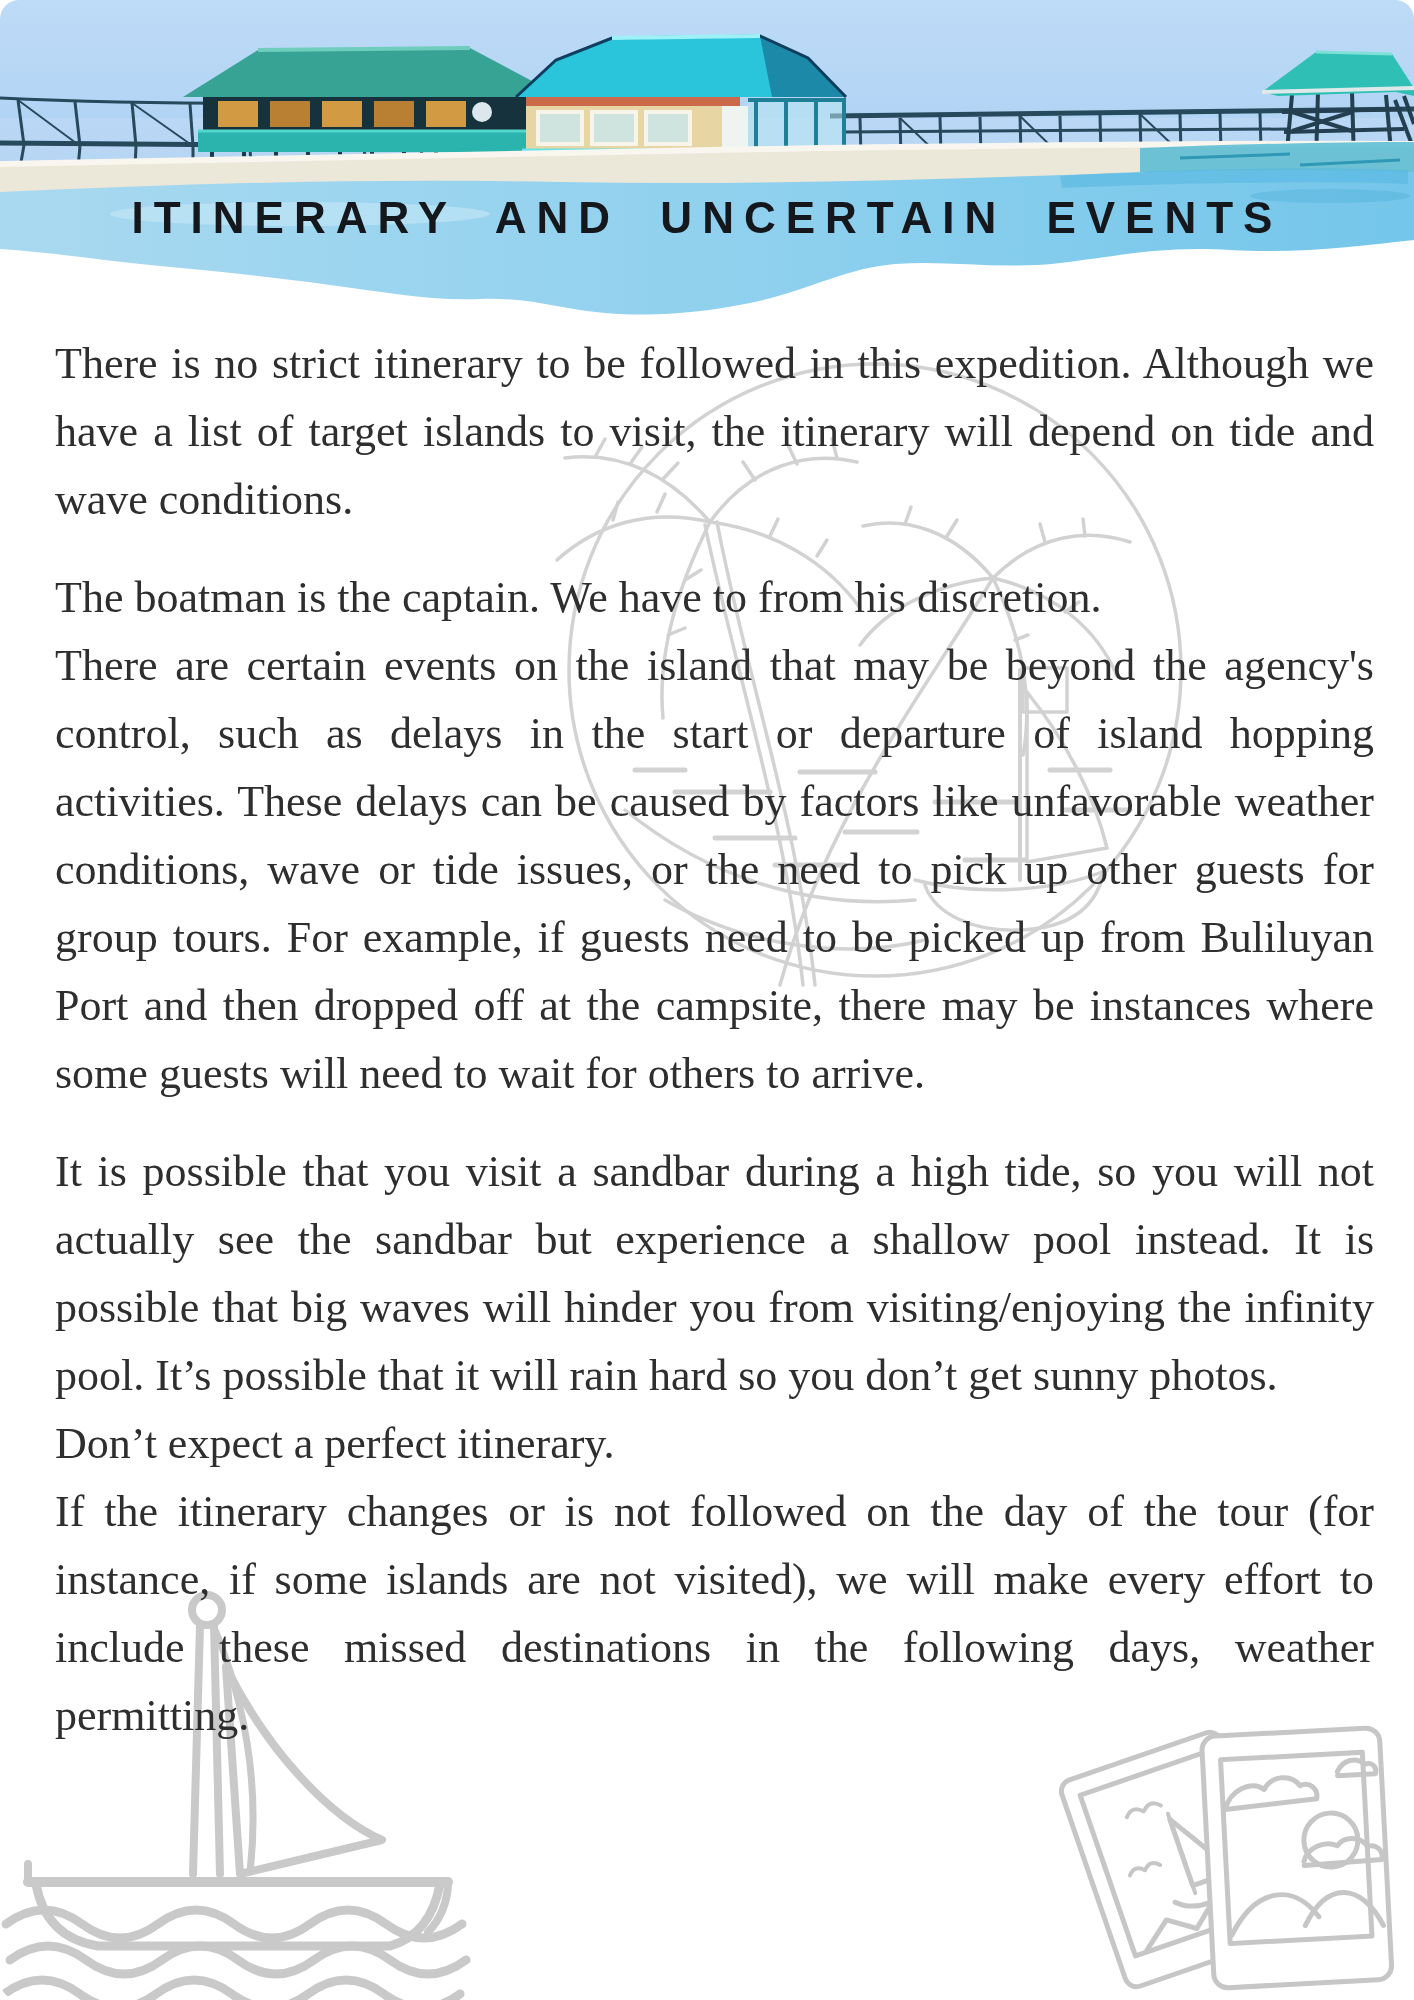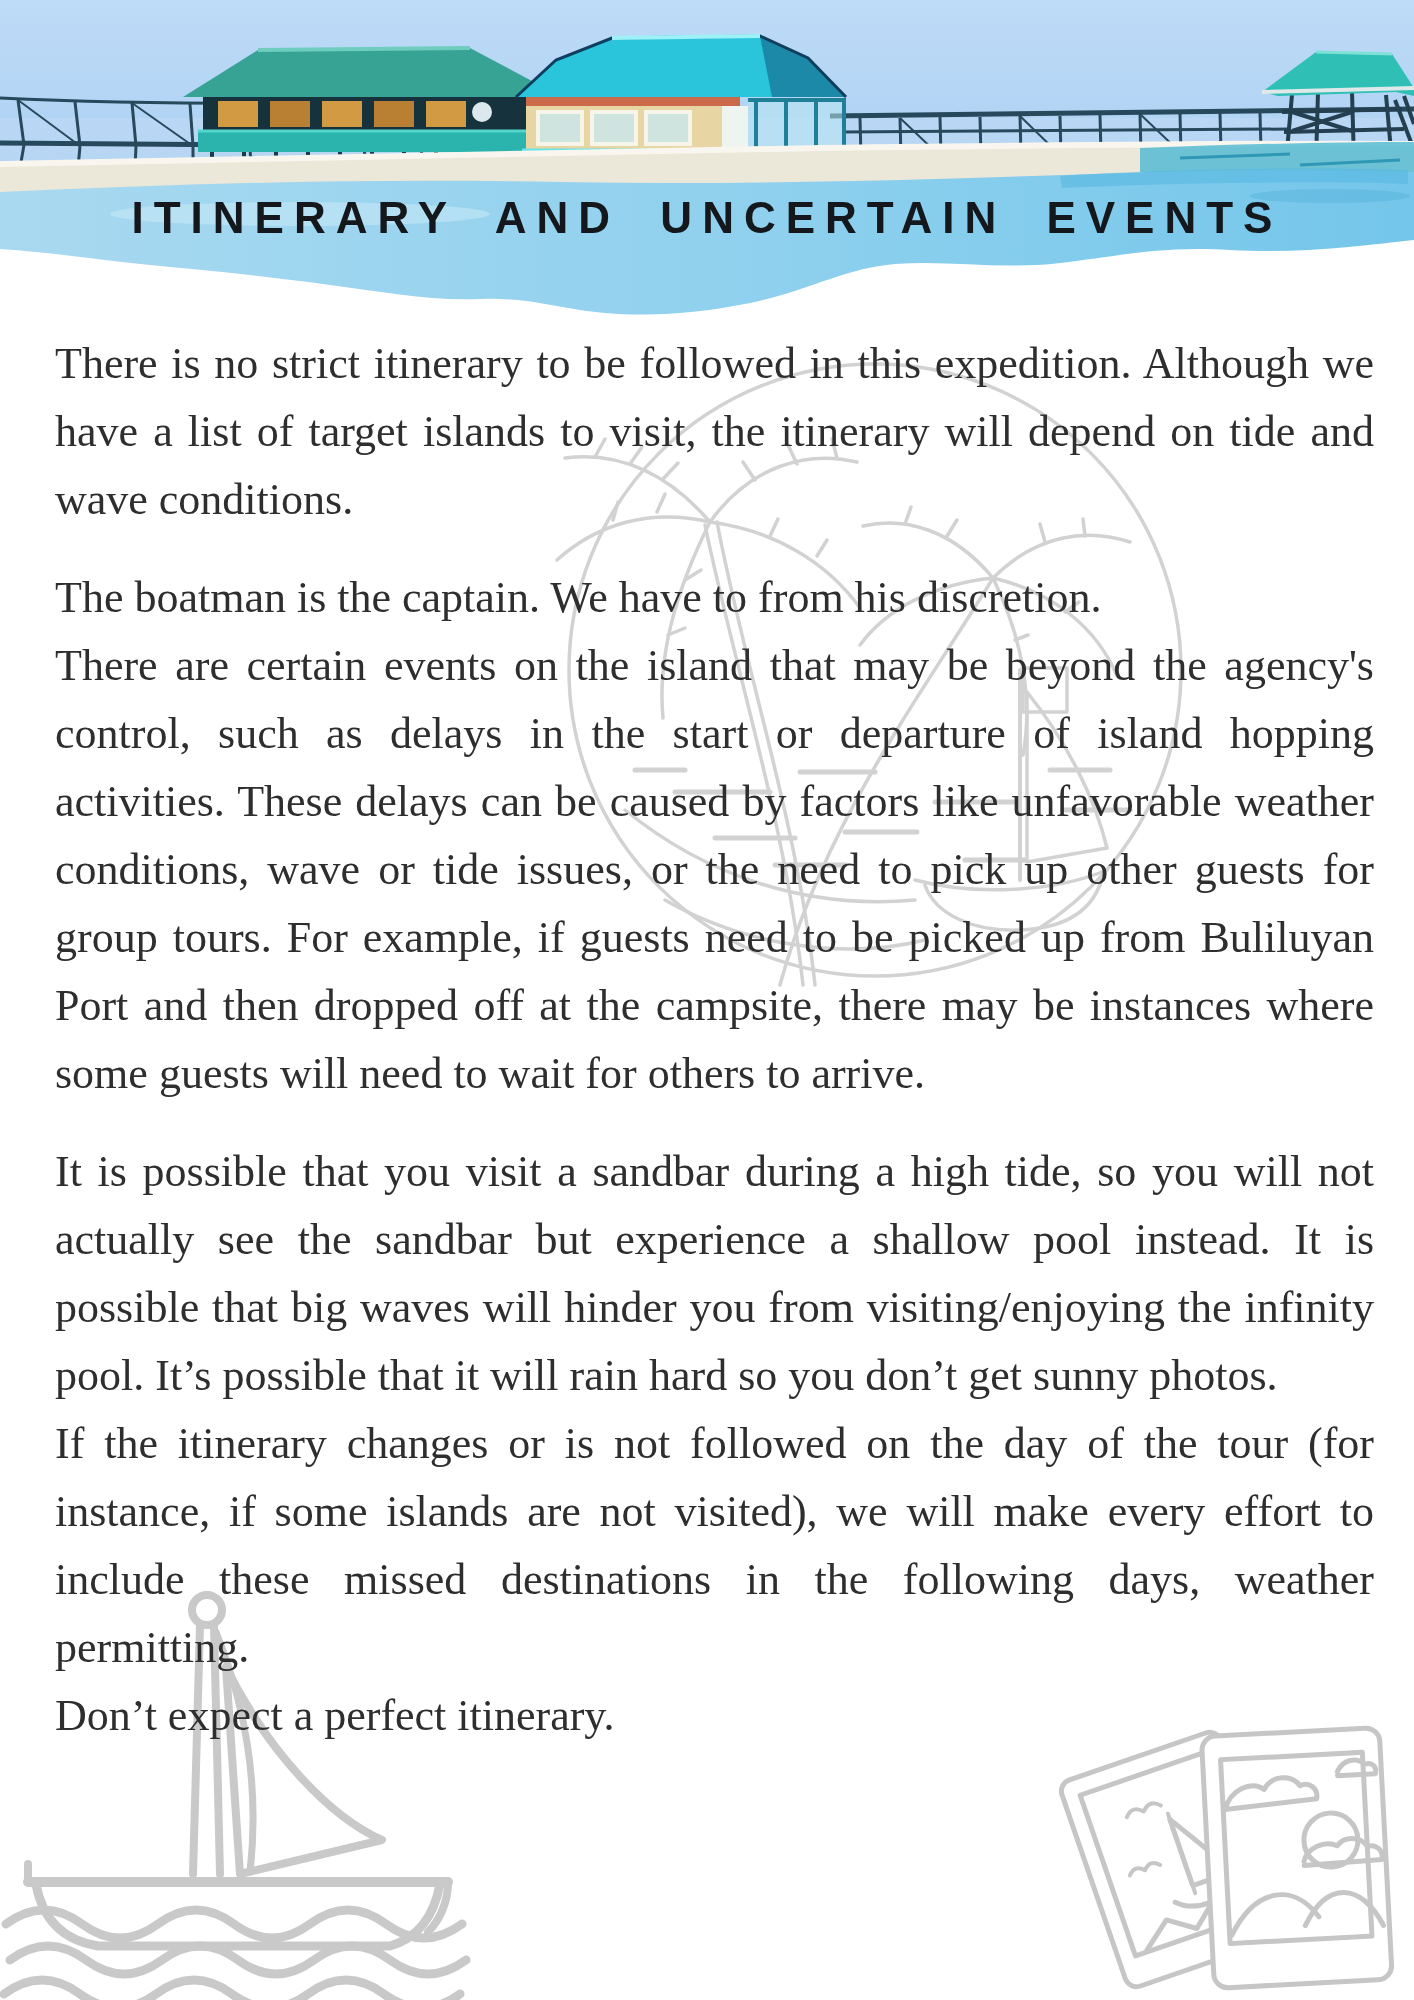--- a/index.html
+++ b/index.html
@@ -1,17 +1,17 @@
 <!DOCTYPE html>
 <html><head>
 <meta charset="utf-8">
 <style>
   html,body{margin:0;padding:0;background:#ffffff;}
   .page{position:relative;width:1414px;height:2000px;background:#ffffff;overflow:hidden;
-        font-family:"Liberation Serif", serif;}
+        font-family:"Liberation Serif", serif;border-radius:19px;}
   
   .header{position:absolute;top:0;left:0;width:1414px;height:335px;z-index:3;}
   .header svg{display:block;}
   .title{position:absolute;top:193px;left:0;width:100%;text-align:center;
          font-family:"Liberation Sans", sans-serif;font-weight:800;font-size:44px;
          letter-spacing:10px;word-spacing:18px;color:#14181d;white-space:nowrap;z-index:4;}
   
   .deco{position:absolute;z-index:1;}
   .deco-island{left:545px;top:340px;}
   .deco-boat{left:0px;top:1572px;}
@@ -281,18 +281,18 @@
   </svg>
 
   <div class="content">
     <p>There is no strict itinerary to be followed in this expedition. Although we have a list of target islands to visit, the itinerary will depend on tide and wave conditions.</p>
     <div class="block">
       <p>The boatman is the captain. We have to from his discretion.</p>
       <p>There are certain events on the island that may be beyond the agency's control, such as delays in the start or departure of island hopping activities. These delays can be caused by factors like unfavorable weather conditions, wave or tide issues, or the need to pick up other guests for group tours. For example, if guests need to be picked up from Buliluyan Port and then dropped off at the campsite, there may be instances where some guests will need to wait for others to arrive.</p>
     </div>
     <div class="block">
       <p>It is possible that you visit a sandbar during a high tide, so you will not actually see the sandbar but experience a shallow pool instead. It is possible that big waves will hinder you from visiting/enjoying the infinity pool. It’s possible that it will rain hard so you don’t get sunny photos.</p>
+      <p>Don’t expect a perfect itinerary.</p>
       <p>If the itinerary changes or is not followed on the day of the tour (for instance, if some islands are not visited), we will make every effort to include these missed destinations in the following days, weather permitting.</p>
-      <p>Don’t expect a perfect itinerary.</p>
     </div>
   </div>
 
 </div>
 
 </body></html>

